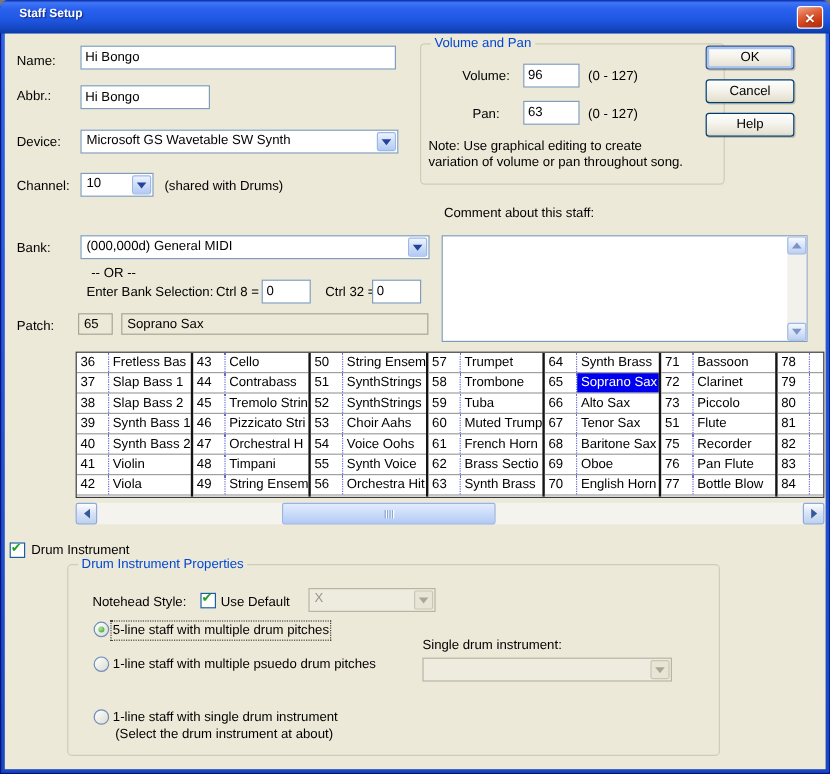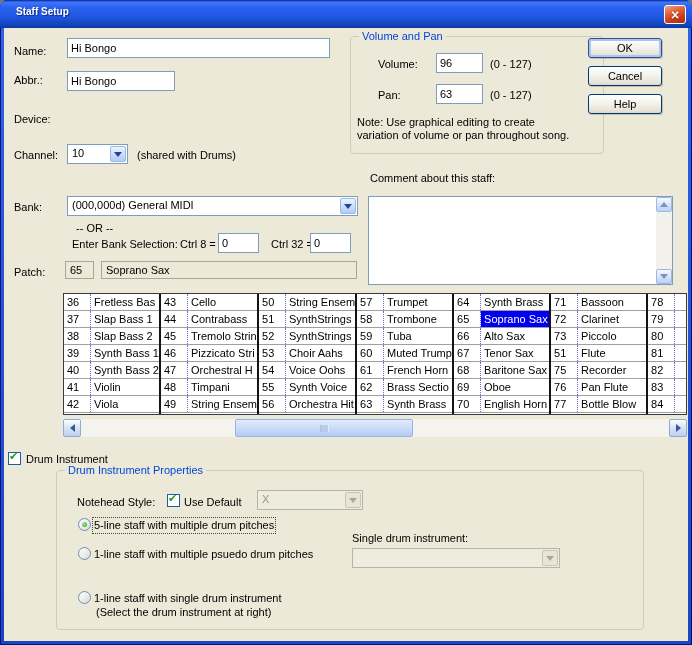--- a/index.html
+++ b/index.html
@@ -6,21 +6,21 @@
   body{width:692px;height:645px;overflow:hidden;font-family:"Liberation Sans",sans-serif;background:#777}
   .dialog{position:relative;width:692px;height:645px;background:linear-gradient(180deg,#2f63e8,#1a46c0);box-shadow:inset 0 0 0 1px #03137e;border-radius:8px 8px 0 0}
   .titlebar{position:absolute;left:0;top:0;width:692px;height:28px;border-radius:7px 7px 0 0;
     background:linear-gradient(180deg,#0527a8 0%,#4077f5 8%,#2a62ef 26%,#1e55e0 62%,#1243b8 90%,#0d379f 100%)}
   .title{position:absolute;left:16px;top:6px;color:#fff;font-size:10px;font-weight:bold;text-shadow:1px 1px 1px #122a8a}
   .closebtn{position:absolute;left:664px;top:5px;width:22px;height:19px;border:1px solid #fff;border-radius:3px;box-sizing:border-box;
     background:linear-gradient(160deg,#f2a58c 0%,#e06540 35%,#cc3a14 70%,#a92d0d 100%);color:#fff;display:flex;align-items:center;justify-content:center;
     font-size:14px;font-weight:bold;line-height:1;text-shadow:0 1px 1px #7c1e06}
   .panel{position:absolute;left:4px;top:28px;width:684px;height:613px;background:#ece9d8}
   .lbl{position:absolute;font-size:11px;line-height:13px;color:#000;white-space:nowrap}
-  .lbl.r{text-align:left}
+  .lbl.r{text-align:center}
   .txt{position:absolute;background:#fff;border:1px solid #7f9db9;box-sizing:border-box;font-family:"Liberation Sans",sans-serif;font-size:11px;padding:2px 3px;margin:0;outline:none}
   .ro{position:absolute;background:#ece9d8;border:1px solid #a9a695;box-sizing:border-box;font-size:11px;padding:2px 0 0 4px;overflow:hidden;white-space:nowrap}
   .combo{position:absolute;background:#fff;border:1px solid #7f9db9;box-sizing:border-box}
   .combo .val{position:absolute;left:4px;top:2px;font-size:11px;white-space:nowrap}
   .cbtn{position:absolute;right:1px;top:1px;bottom:1px;width:16px;border:1px solid #9cb8e6;border-radius:2px;box-sizing:border-box;
     background:linear-gradient(180deg,#eef4fe 0%,#d2e0f9 45%,#b2caf3 100%);display:flex;align-items:center;justify-content:center}
   .tri-down{width:0;height:0;border-left:4px solid transparent;border-right:4px solid transparent;border-top:5px solid #21439c}
   .combo.disabled{background:#eeebdf;border-color:#b8b4a4}
   .combo.disabled .val{color:#9a9788}
   .combo.disabled .cbtn{background:#e9e5d6;border-color:#c9c5b3}
@@ -73,20 +73,26 @@
       <span>×</span>
     </div>
   <div class="panel"></div>
 
   <span class="lbl" style="left:14px;top:45px">Name:</span>
   <input class="txt" style="left: 67px; top: 38px; width: 263px; height: 20px;" value="Hi Bongo">
   <span class="lbl" style="left:14px;top:74px">Abbr.:</span>
   <input class="txt" style="left: 67px; top: 71px; width: 108px; height: 20px;" value="Hi Bongo">
 
   <span class="lbl" style="left:14px;top:113px">Device:</span>
+  <div class="combo" style="left:67px;top:108px;width:265px;height:20px">
+    <span class="val">Microsoft GS Wavetable SW Synth</span>
+    <span class="cbtn">
+        <span class="tri-down"></span>
+      </span>
+  </div>
 
   <span class="lbl" style="left:14px;top:149px">Channel:</span>
   <div class="combo" style="left:67px;top:144px;width:61px;height:20px">
     <span class="val">10</span>
     <span class="cbtn">
         <span class="tri-down"></span>
       </span>
   </div>
   <span class="lbl" style="left:137px;top:149px">(shared with Drums)</span>
 
@@ -370,21 +376,21 @@
     <div class="sbtn" style="right:0">
         <span class="tri-right"></span>
       </div>
   </div>
 
   <span class="cb on" style="left:8px;top:452px">
       <span class="mark">✔</span>
     </span>
   <span class="lbl" style="left:26px;top:453px">Drum Instrument</span>
 
-  <div class="grp" style="left:56px;top:470px;width:588px;height:160px">
+  <div class="grp" style="left:56px;top:470px;width:544px;height:160px">
     <span class="legend">Drum Instrument Properties</span>
   </div>
   <span class="lbl" style="left:77px;top:496px">Notehead Style:</span>
   <span class="cb on" style="left:167px;top:494px">
       <span class="mark">✔</span>
     </span>
   <span class="lbl" style="left:184px;top:496px">Use Default</span>
   <div class="combo disabled" style="left:257px;top:490px;width:106px;height:20px">
     <span class="val">X</span>
     <span class="cbtn">
@@ -395,21 +401,21 @@
   <span class="radio on" style="left:78px;top:518px">
       <span class="dot"></span>
     </span>
   <span class="lbl focusring" style="left:94px;top:519px">5-line staff with multiple drum pitches</span>
 
   <span class="radio" style="left:78px;top:547px"></span>
   <span class="lbl" style="left:94px;top:548px">1-line staff with multiple psuedo drum pitches</span>
 
   <span class="radio" style="left:78px;top:591px"></span>
   <span class="lbl" style="left:94px;top:592px">1-line staff with single drum instrument</span>
-  <span class="lbl" style="left:96px;top:606px">(Select the drum instrument at right)</span>
+  <span class="lbl" style="left:96px;top:606px">(Select the drum instrument at about)</span>
 
   <span class="lbl" style="left:352px;top:532px">Single drum instrument:</span>
   <div class="combo disabled" style="left:352px;top:548px;width:208px;height:20px">
     <span class="val"></span>
     <span class="cbtn">
         <span class="tri-down"></span>
       </span>
   </div>
 </div>
 

